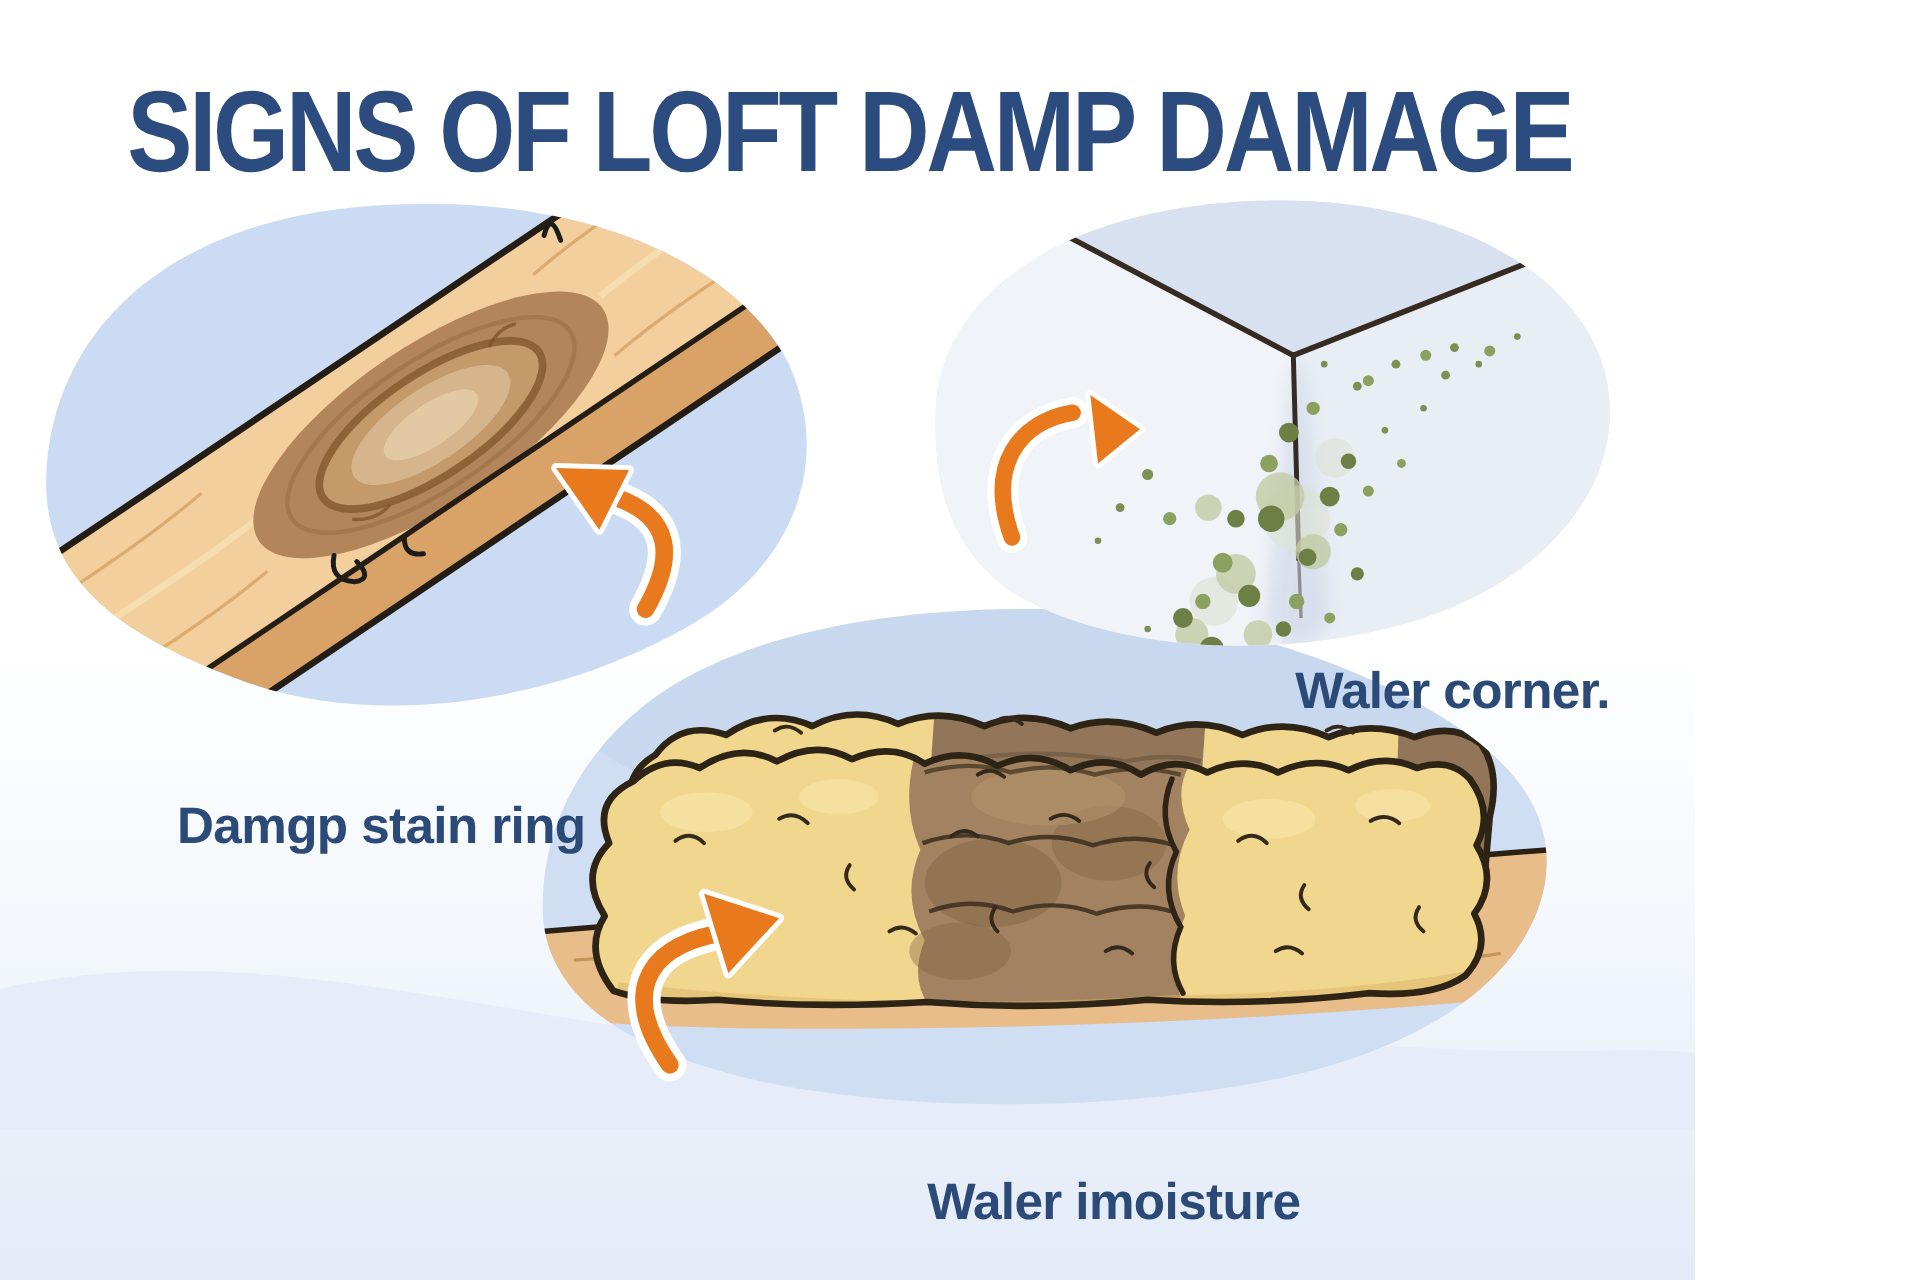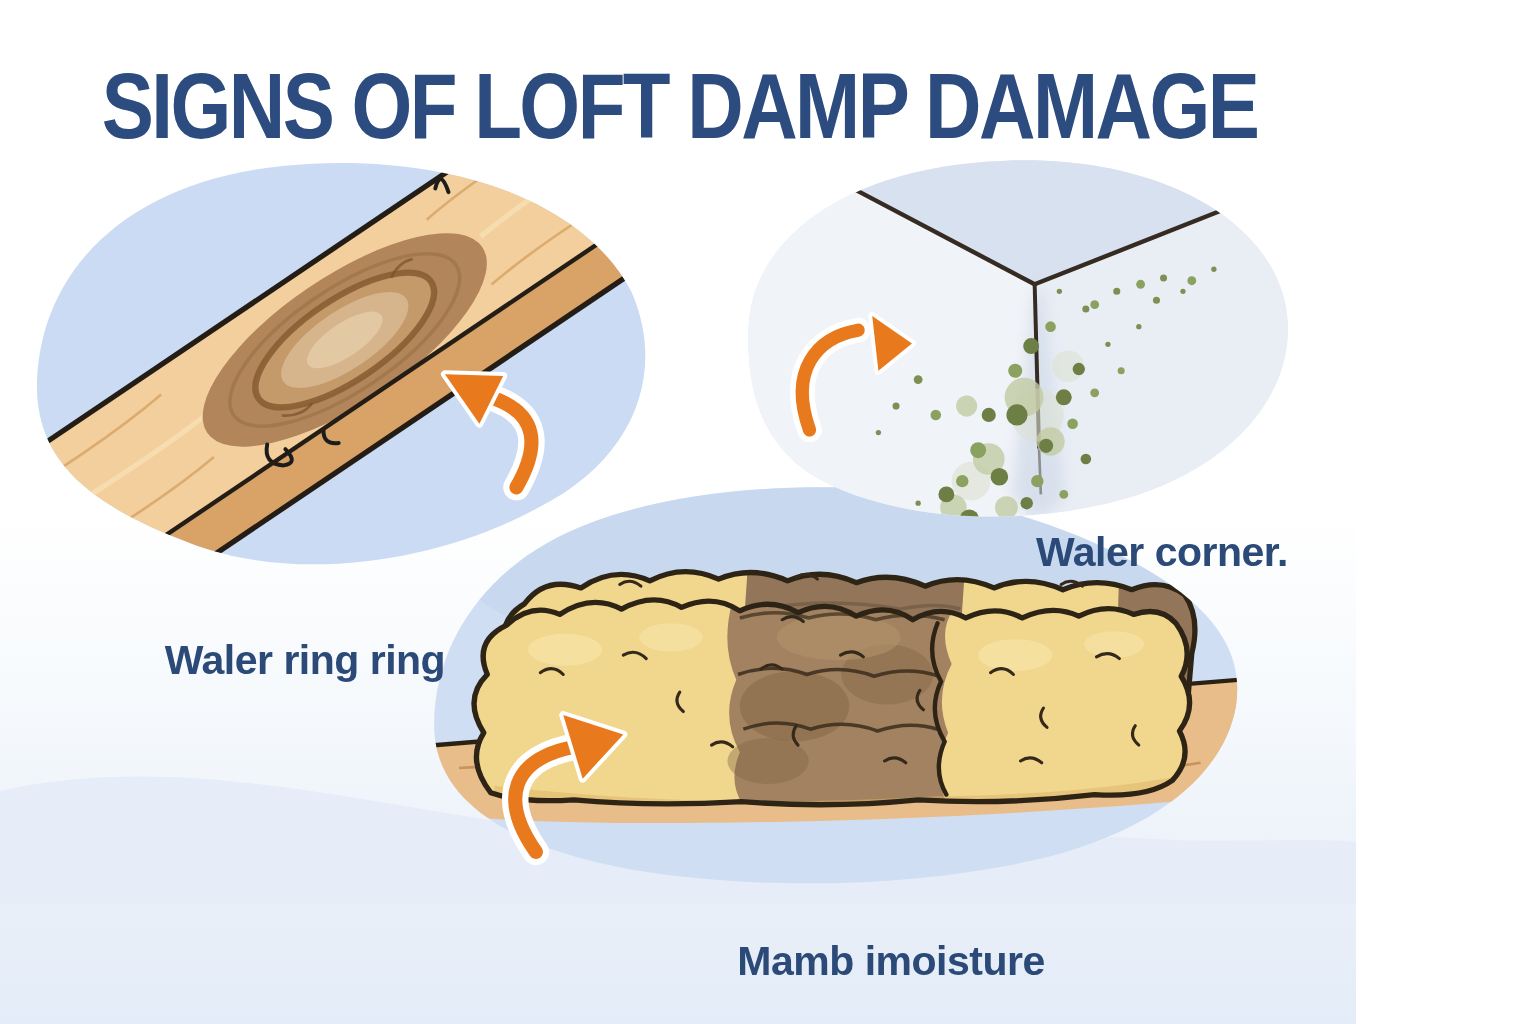--- a/index.html
+++ b/index.html
@@ -267,16 +267,16 @@
 
       <g>
         <path d="M 917 487 C 893 420 925 382 972 374" stroke="#ffffff" stroke-width="28" fill="none" stroke-linecap="round"></path>
         <path d="M 917 487 C 893 420 925 382 972 374" stroke="#e8791c" stroke-width="15" fill="none" stroke-linecap="round"></path>
         <polygon points="1033,389 988,358 995,420" fill="#e8791c" stroke="#ffffff" stroke-width="9" stroke-linejoin="round" style="paint-order:stroke"></polygon>
       </g>
     </g>
   </svg>
 
   <div class="title">SIGNS OF LOFT DAMP DAMAGE</div>
-  <div class="caption caption-water">Waler ring ring</div>
+  <div class="caption caption-water">Damgp stain ring</div>
   <div class="caption caption-mold">Waler corner.</div>
-  <div class="caption caption-damp">Mamb imoisture</div>
+  <div class="caption caption-damp">Waler imoisture</div>
 </div>
 
 </body></html>

